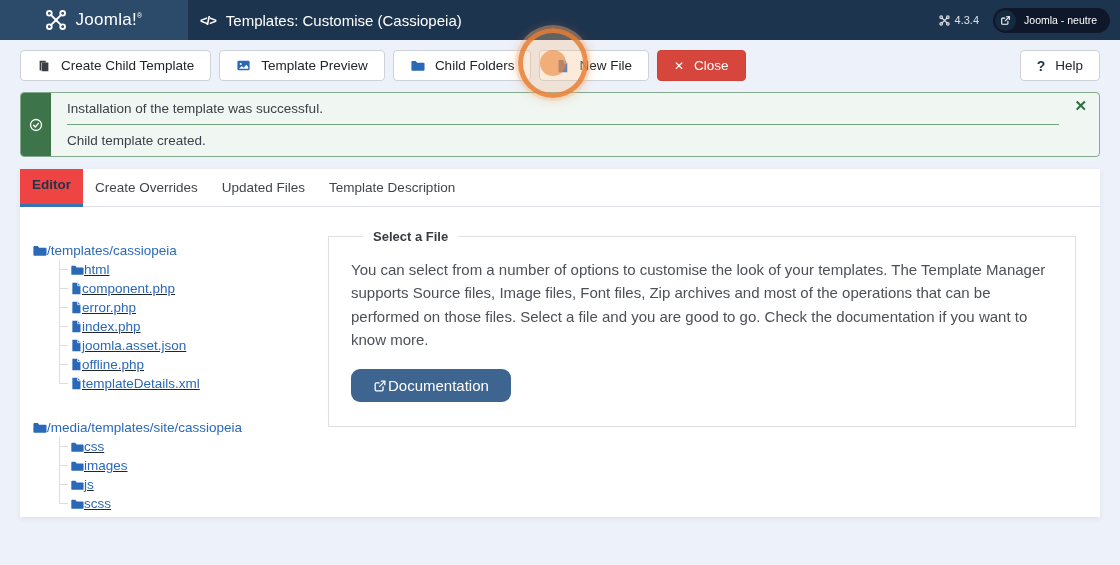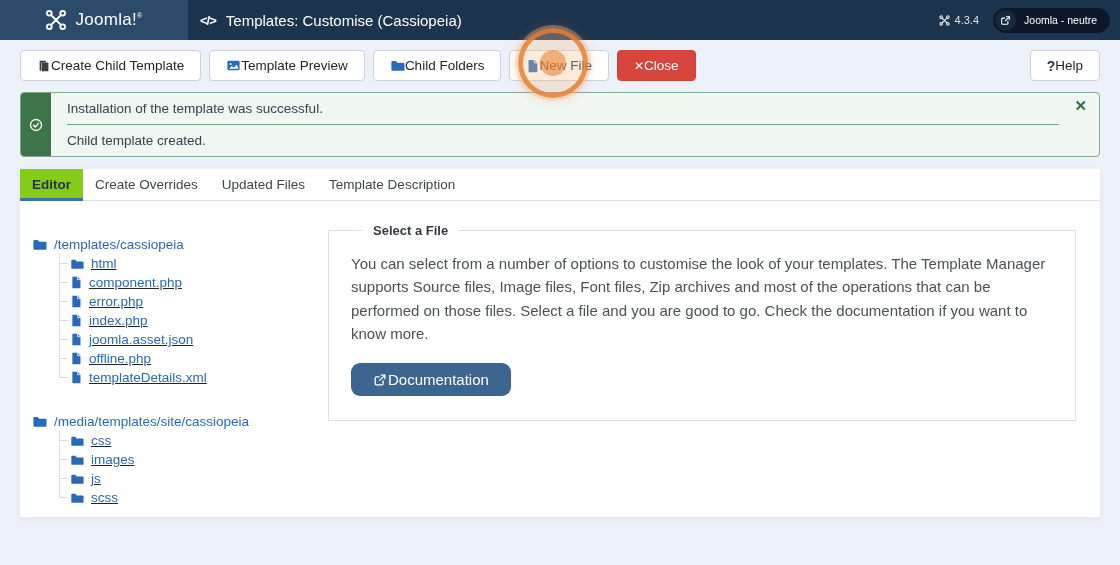--- a/index.html
+++ b/index.html
@@ -22,21 +22,21 @@
   .page-title { font-size:15px; }
   .header-right { margin-left:auto; display:flex; align-items:center; gap:14px; padding-right:10px; }
   .version { display:flex; align-items:center; gap:5px; color:rgba(255,255,255,.85); font-size:11px; }
   .preview-pill { display:flex; align-items:center; gap:8px; background:#0f172a; border-radius:13px; padding:2px 13px 2px 2px; cursor:pointer; border:none; }
   .pill-circle { width:21px; height:21px; border-radius:50%; background:#15293f; display:flex; align-items:center; justify-content:center; }
   .preview-pill .pill-label { color:#fff; font-size:10.5px; }
 
   
   .toolbar { display:flex; gap:8px; padding:10px 20px 0; align-items:flex-start; }
   .btn {
-    display:inline-flex; align-items:center; 
+    display:inline-flex; align-items:center; gap:10px;
     background:#fff; border:1px solid #ccd2d8; border-radius:4px;
     padding:6px 16px; font-size:13.5px; color:#22262a; cursor:pointer;
     font-family:"Liberation Sans", sans-serif; height:31px;
   }
   .btn-danger { background:#d6463c; border-color:#cf4238; color:#fff; }
   .btn-danger .x-glyph { font-size:12px; }
   .btn-help { margin-left:auto; }
   .btn-help .q-glyph { font-weight:bold; font-size:14px; color:#1d344f; }
 
   
@@ -44,27 +44,27 @@
   .alert-iconbar { width:30px; background:#3e7449; display:flex; align-items:center; justify-content:center; flex-shrink:0; }
   .alert-body { flex:1; padding:0 40px 0 16px; }
   .alert-msg { font-size:13.5px; color:#3a4148; padding:8px 0; }
   .alert-msg.first { border-bottom:1px solid #72a37c; }
   .alert-close { position:absolute; top:5px; right:12px; background:none; border:none; color:#2e7041; font-size:15px; font-weight:bold; cursor:pointer; line-height:1; }
 
   
   .card { margin:12px 20px 0; background:#fff; height:348px; box-shadow:0 2px 6px rgba(20,40,80,.07); }
   .tabs { display:flex; border-bottom:1px solid #dee2e6; }
   .tab { padding:8px 12px; font-size:13.5px; color:#3f454b; cursor:pointer; background:none; border:none; font-family:"Liberation Sans", sans-serif; }
-  .tab.active { font-weight:bold; color:#23344a; background:#84cc16; border-bottom:3px solid #3473b4; margin-bottom:-1px; padding-bottom:6px; }
+  .tab.active { font-weight:bold; color:#23344a; background:#ef4444; border-bottom:3px solid #3473b4; margin-bottom:-1px; padding-bottom:12px; }
 
   .tab-content { display:flex; align-items:flex-start; padding:0 12px; }
 
   
   .tree { width:276px; flex-shrink:0; padding-top:34px; font-size:13.5px; }
-  .tree a { color:#2a69b8; text-decoration:none; display:inline-flex; align-items:center; gap:7px; cursor:pointer; }
+  .tree a { color:#2a69b8; text-decoration:none; display:inline-flex; align-items:center; cursor:pointer; }
   .tree-root { display:flex; align-items:center; gap:8px; height:19px; }
   .tree-children { list-style:none; margin-left:27px; border-left:1px solid #d9dde2; }
   .tree-children li { position:relative; padding-left:10px; height:19px; display:flex; align-items:center;text-decoration:underline; }
   .tree-children li::before { content:""; position:absolute; left:0; top:9px; width:8px; height:1px; background:#d9dde2; }
   .tree-children li:last-child::after { content:""; position:absolute; left:-1px; top:10px; bottom:-1px; width:1px; background:#fff; }
   .tree-section + .tree-section { margin-top:25px; }
 
   
   .panel { flex:1; margin:22px 12px 0 20px; border:1px solid #dde1e6; padding:2px 22px 24px; }
   .panel legend { margin-left:12px; padding:0 10px; font-size:13px; font-weight:bold; color:#353b41; }

